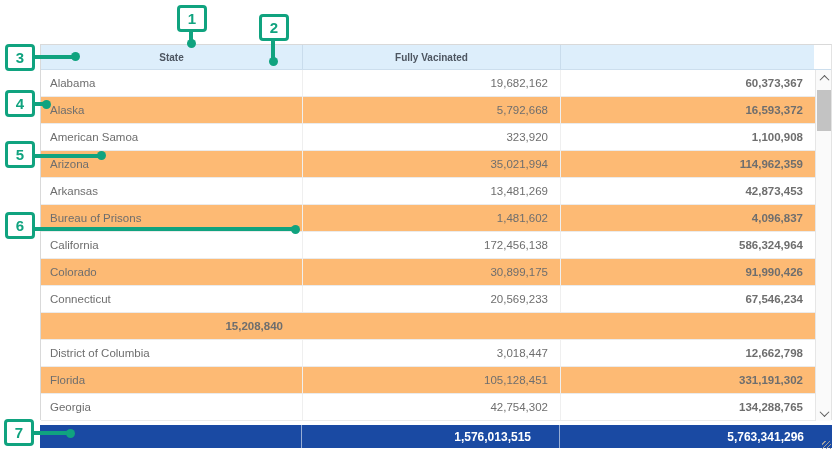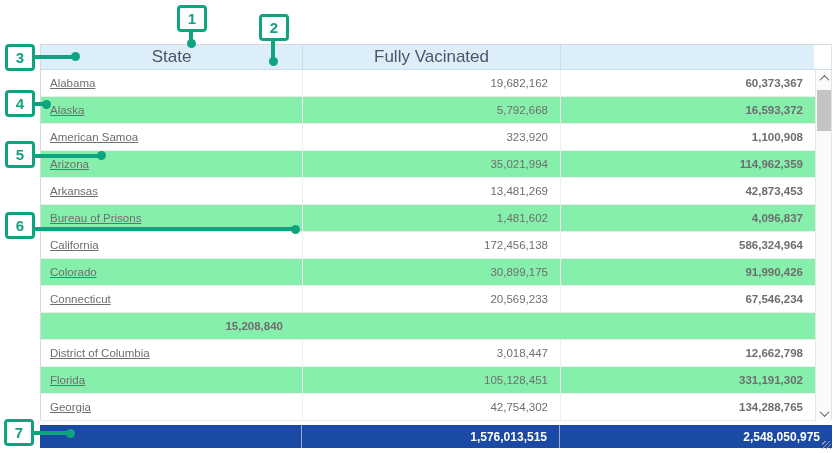--- a/index.html
+++ b/index.html
@@ -5,51 +5,51 @@
   * { margin:0; padding:0; }
   html,body { width:833px; height:453px; background:#ffffff; overflow:hidden;
               font-family:"Liberation Sans", sans-serif; position:relative; }
 
   
   .table-wrap { position:absolute; left:40px; top:44px; width:792px; height:376px;
                 border-top:1px solid #d9d9d9; border-left:1px solid #d9d9d9;
                 border-right:1px solid #e3e3e3; box-sizing:border-box; background:#fff; }
   .header-row { display:flex; height:24px; background:#ddeefb; border-bottom:1px solid #ccdeed; }
   .hcell { box-sizing:border-box; display:flex; align-items:center; justify-content:center;
-           font-size:17px; font-weight:normal; color:#4d5560; border-right:1px solid #c9dcec; }
+           font-size:10px; font-weight:bold; color:#4d5560; border-right:1px solid #c9dcec; }
   .hcell.c0 { width:262px; } .hcell.c1 { width:258px; } .hcell.c2 { width:253px;margin-top:47px; }
   .hcell.corner { width:17px; background:#fff; border-right:none; }
 
   .body { display:flex; height:351px; }
   .rows { width:774px; }
   .row { display:flex; height:27px; box-sizing:border-box; border-bottom:1px solid #ebebeb; background:#fff; }
-  .row.alt { background:#86efac; }
+  .row.alt { background:#fdba74; }
   .cell { box-sizing:border-box; font-size:11.5px; color:#6e6e6e; display:flex; align-items:center;
           border-right:1px solid #efefef; overflow:hidden; white-space:nowrap; }
-  .cell.state { width:262px; padding-left:9px;text-decoration:underline; }
+  .cell.state { width:262px; padding-left:9px; }
   .cell.num   { justify-content:flex-end; padding-right:12px; }
   .cell.fully { width:258px; }
   .cell.total { width:254px; border-right:none;font-weight:bold; }
 
   
   .scrollbar { width:17px; height:351px; background:#fafafa; border-left:1px solid #e6e6e6;
                box-sizing:border-box; position:relative; }
   .sb-btn { position:absolute; left:0; width:16px; height:16px; display:flex;
             align-items:center; justify-content:center; }
   .sb-btn.up { top:0; } .sb-btn.down { bottom:0; }
   .chev { width:6px; height:6px; border-left:1.6px solid #5a5a5a; border-top:1.6px solid #5a5a5a; }
   .chev.up   { transform:rotate(45deg) translate(1px,1px); }
   .chev.down { transform:rotate(225deg) translate(1px,1px); }
   .sb-thumb { position:absolute; left:1px; top:20px; width:14px; height:41px; background:#c3c3c3; }
 
   
   .footer { position:absolute; left:40px; top:425px; width:792px; height:23px;
             background:#1a4aa3; display:flex; }
   .fcell { box-sizing:border-box; display:flex; align-items:center; justify-content:flex-end;
-           color:#ffffff; font-weight:bold; font-size:12px; padding-right:12px;
+           color:#ffffff; font-weight:bold; font-size:12px; padding-right:28px;
            border-right:1px solid rgba(255,255,255,0.55); }
   .fcell.c0 { width:262px; } .fcell.c1 { width:258px; } .fcell.c2 { width:272px; border-right:none; }
 
   .resize-grip { position:absolute; left:822px; top:441px; width:9px; height:8px;
                  background:repeating-linear-gradient(135deg, transparent 0 2px, #a0a0a0 2px 3px); }
 
   
   :root { --teal:#10a37f; }
   .ann-box { position:absolute; width:30px; height:27px; background:#fff;
              border:3px solid var(--teal); border-radius:4px; box-sizing:border-box;
@@ -148,21 +148,21 @@
       <div class="sb-btn down">
         <span class="chev down"></span>
       </div>
     </div>
   </div>
 </div>
 
 <div class="footer">
   <div class="fcell c0"></div>
   <div class="fcell c1">1,576,013,515</div>
-  <div class="fcell c2">2,548,050,975</div>
+  <div class="fcell c2">5,763,341,296</div>
 </div>
 
 <div class="resize-grip"></div>
 
 <div class="ann-box" style="left:177px; top:5px;">1</div>
 <div class="stem" style="left:189px; top:31px; width:4px;  height:10px;"></div>
 <div class="dot" style="left:187px; top:39px;"></div>
 
 <div class="ann-box" style="left:259px; top:14px;">2</div>
 <div class="stem" style="left:271px; top:40px; width:4px;  height:19px;"></div>

